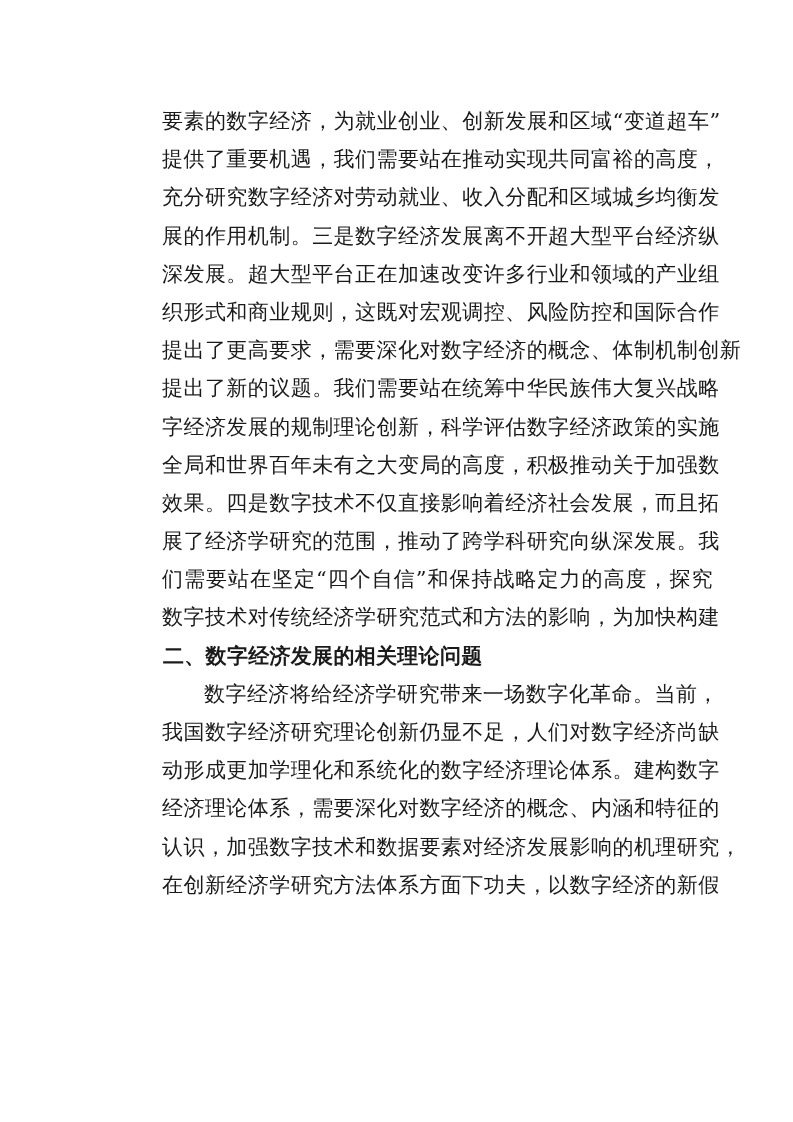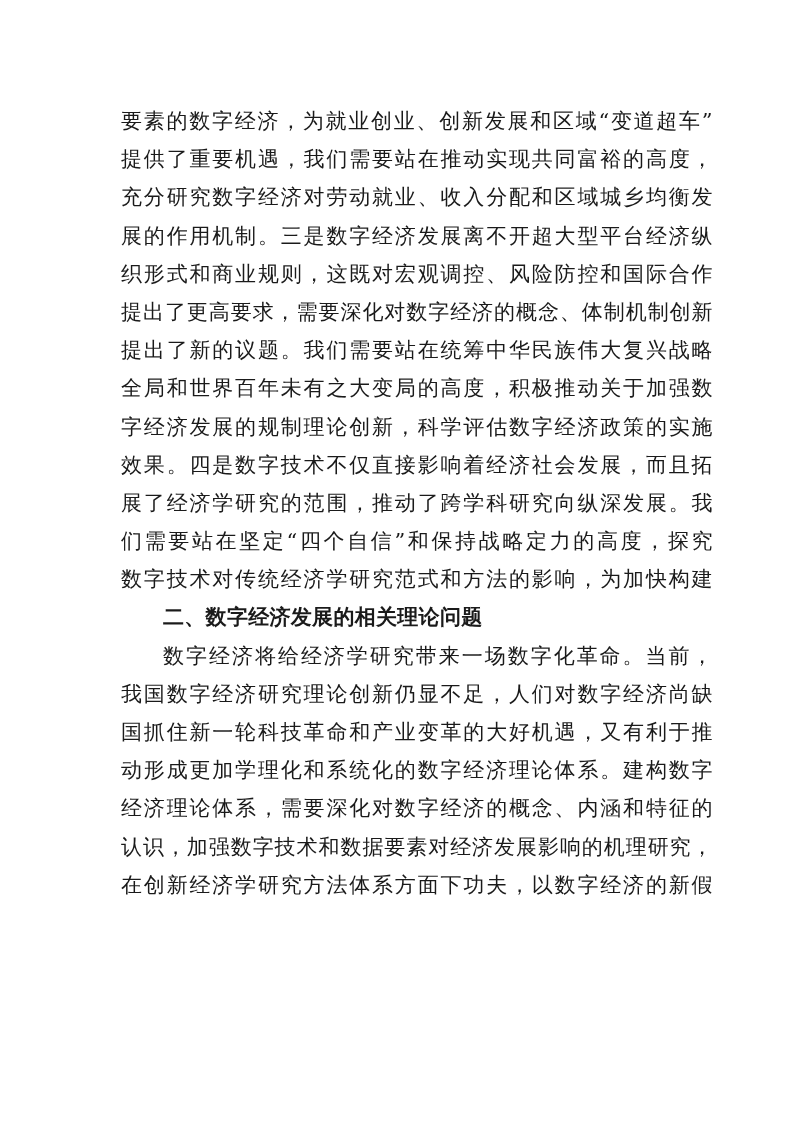--- a/index.html
+++ b/index.html
@@ -22,20 +22,21 @@
       width: 592px;
     }
     .line {
       height: 38.2px;
       line-height: 38.2px;
       font-size: 21px;
       white-space: nowrap;
       letter-spacing: 0.45px;
       text-align: justify;
       text-align-last: justify;
+      margin-left: 41px;
     }
     .line.last {
       text-align-last: left;
       letter-spacing: 1.8px;
     }
     .line.indent {
       padding-left: 42px;
     }
     .heading {
       height: 38.2px;
@@ -50,35 +51,35 @@
   </style>
 </head>
 <body>
 
 <div class="page">
   <div>
     <div class="line">要素的数字经济，为就业创业、创新发展和区域“变道超车”</div>
     <div class="line">提供了重要机遇，我们需要站在推动实现共同富裕的高度，</div>
     <div class="line">充分研究数字经济对劳动就业、收入分配和区域城乡均衡发</div>
     <div class="line">展的作用机制。三是数字经济发展离不开超大型平台经济纵</div>
+    <div class="line">深发展。超大型平台正在加速改变许多行业和领域的产业组</div>
     <div class="line">织形式和商业规则，这既对宏观调控、风险防控和国际合作</div>
     <div class="line">提出了更高要求，需要深化对数字经济的概念、体制机制创新</div>
     <div class="line">提出了新的议题。我们需要站在统筹中华民族伟大复兴战略</div>
+    <div class="line">字经济发展的规制理论创新，科学评估数字经济政策的实施</div>
     <div class="line">全局和世界百年未有之大变局的高度，积极推动关于加强数</div>
-    <div class="line">字经济发展的规制理论创新，科学评估数字经济政策的实施</div>
     <div class="line">效果。四是数字技术不仅直接影响着经济社会发展，而且拓</div>
     <div class="line">展了经济学研究的范围，推动了跨学科研究向纵深发展。我</div>
     <div class="line">们需要站在坚定“四个自信”和保持战略定力的高度，探究</div>
     <div class="line">数字技术对传统经济学研究范式和方法的影响，为加快构建</div>
   </div>
 
   <div class="heading">二、数字经济发展的相关理论问题</div>
 
   <div>
     <div class="line indent">数字经济将给经济学研究带来一场数字化革命。当前，</div>
     <div class="line">我国数字经济研究理论创新仍显不足，人们对数字经济尚缺</div>
-    <div class="line">国抓住新一轮科技革命和产业变革的大好机遇，又有利于推</div>
     <div class="line">动形成更加学理化和系统化的数字经济理论体系。建构数字</div>
     <div class="line">经济理论体系，需要深化对数字经济的概念、内涵和特征的</div>
     <div class="line">认识，加强数字技术和数据要素对经济发展影响的机理研究，</div>
     <div class="line">在创新经济学研究方法体系方面下功夫，以数字经济的新假</div>
   </div>
 </div>
 
 </body></html>

